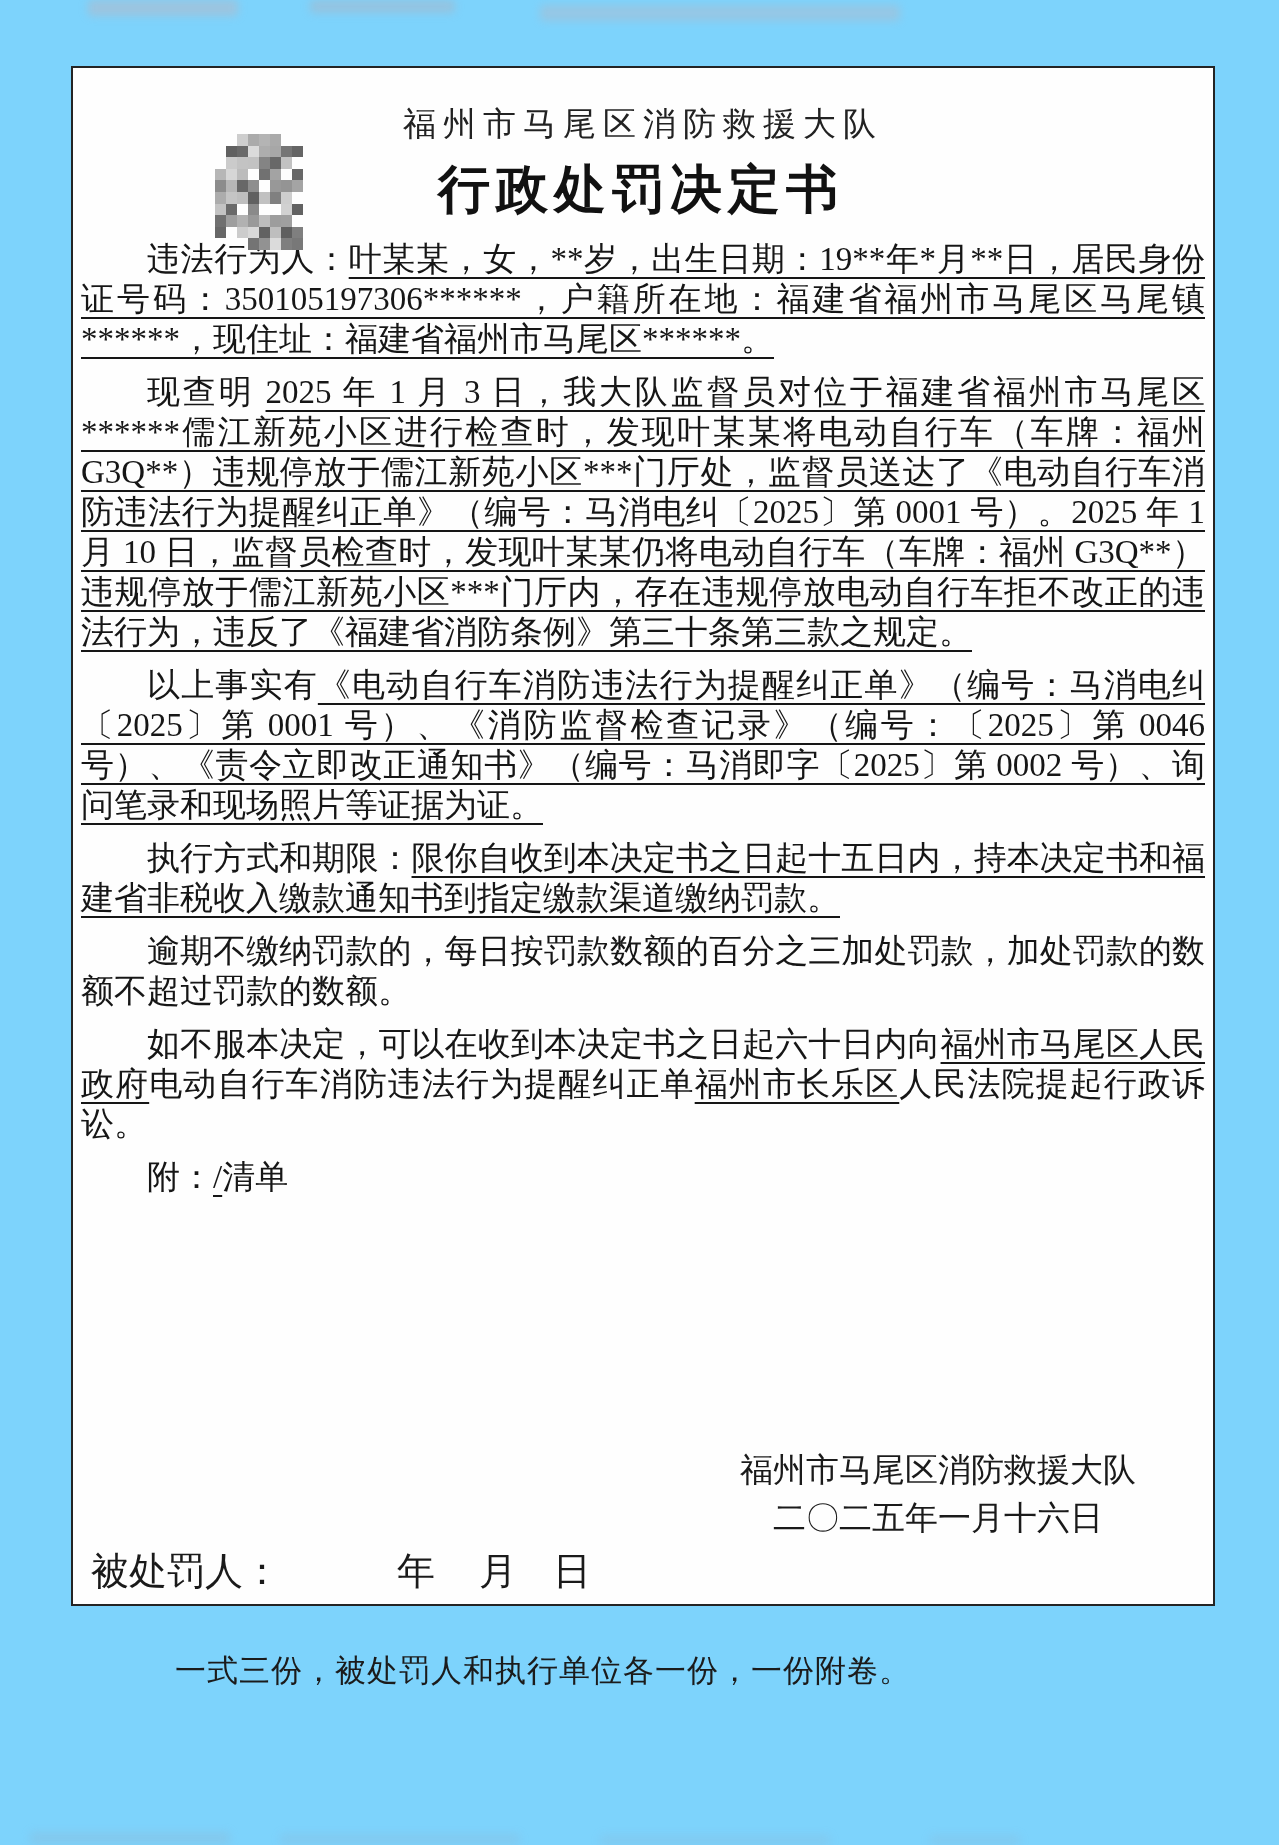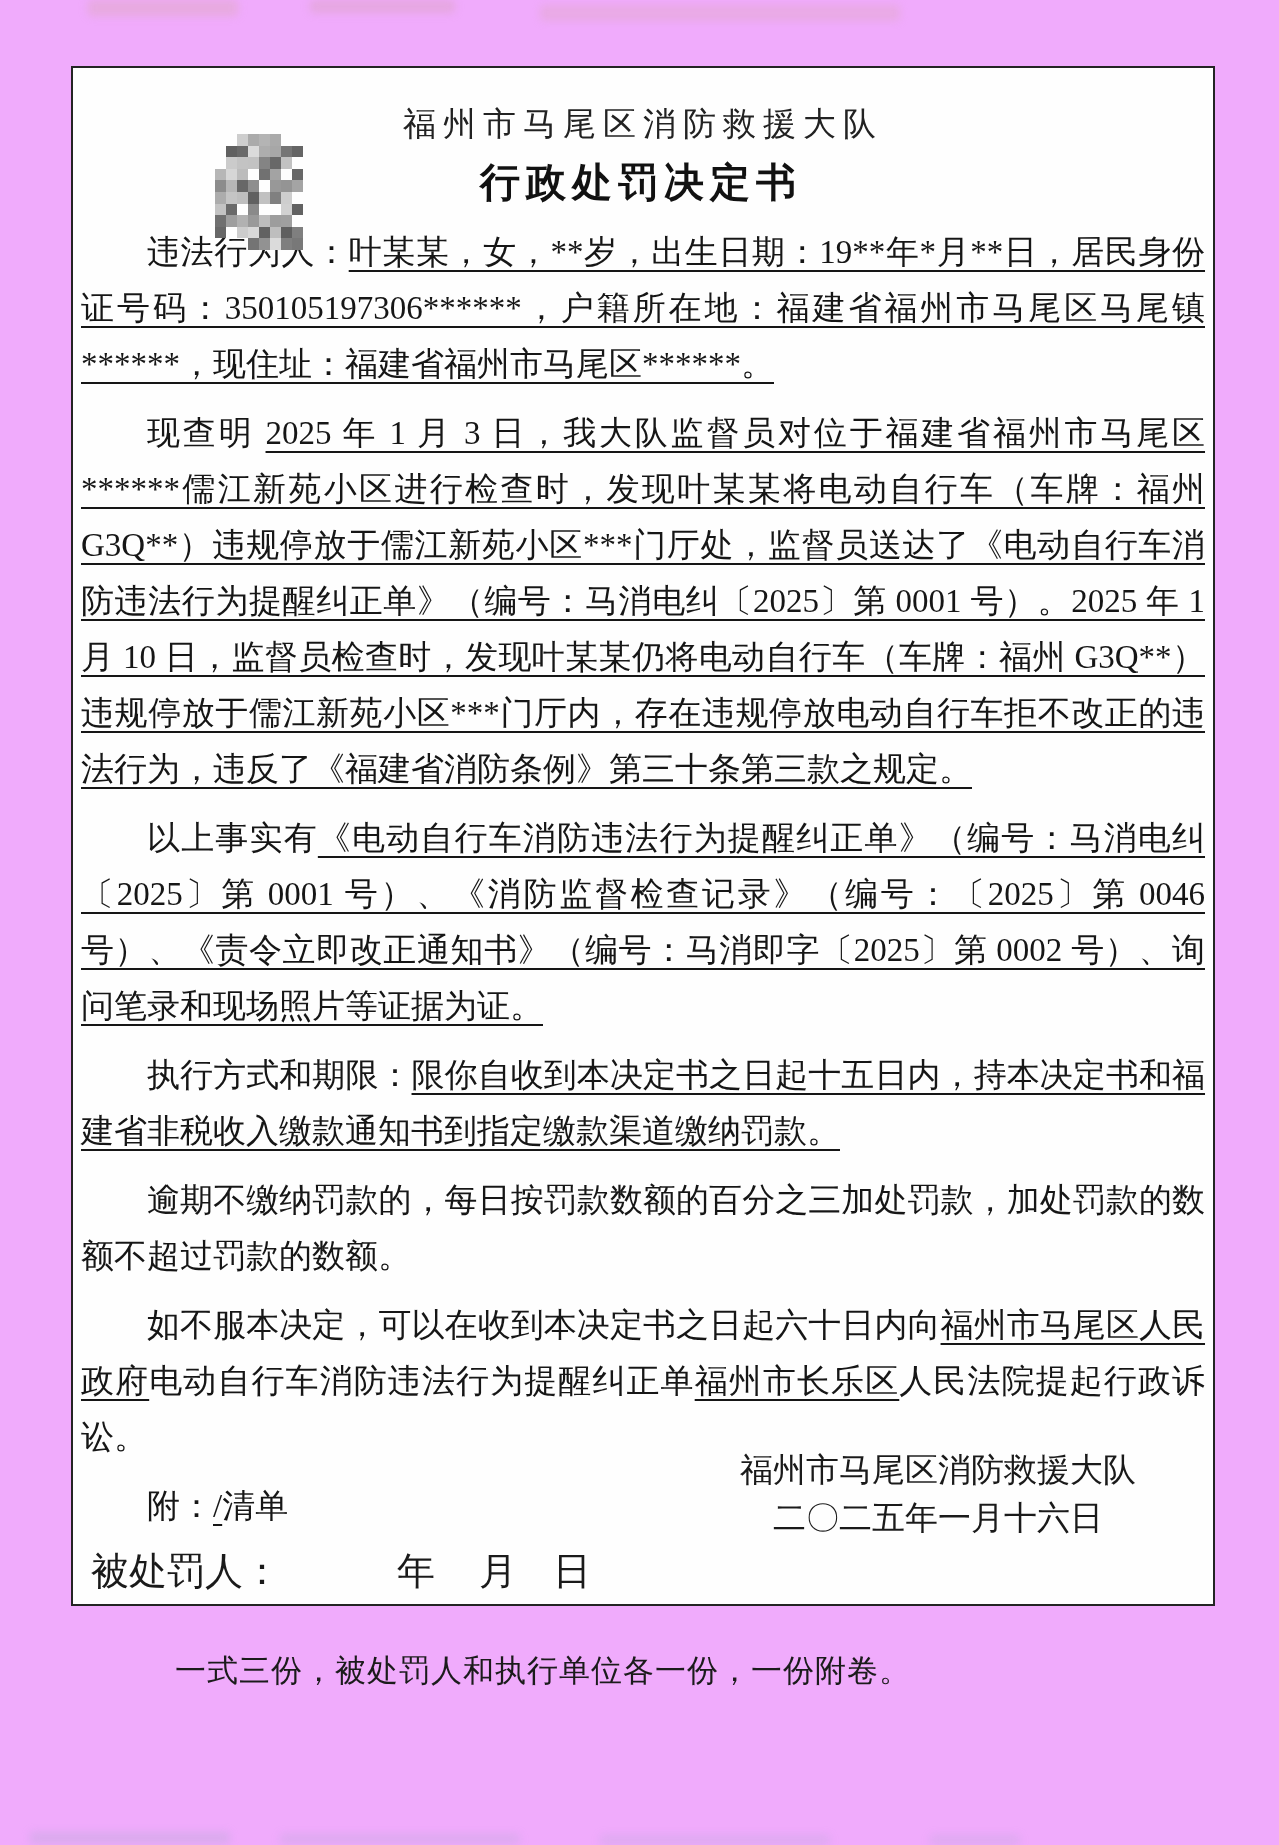--- a/index.html
+++ b/index.html
@@ -3,21 +3,21 @@
 <meta charset="utf-8">
 <style>
   html,body{margin:0;padding:0;}
   body{
     font-family:"Liberation Serif","DejaVu Serif",serif;
     background:#ffffff;
   }
   .page{
     position:relative;
     width:1279px;height:1845px;
-    background:#f0abfc;
+    background:#7dd3fc;
     overflow:hidden;
     color:#1b1b1b;
     text-decoration:underline;
   }
   
   .smudge{position:absolute;filter:blur(4px);border-radius:4px;}
   .smudge.top1{left:88px;top:0;width:150px;height:16px;background:rgba(216,170,170,0.35);}
   .smudge.top2{left:310px;top:0;width:145px;height:13px;background:rgba(205,160,160,0.30);}
   .smudge.top3{left:540px;top:5px;width:360px;height:16px;background:rgba(214,168,168,0.28);}
   .smudge.bot1{left:30px;top:1832px;width:200px;height:12px;background:rgba(150,170,195,0.25);}
@@ -47,36 +47,36 @@
   .org-header{
     margin:34px 0 0 0;
     text-align:center;
     font-size:33px;
     letter-spacing:7px;
     color:#222;
   }
   .doc-title{
     margin:8px 4px 0 0;
     text-align:center;
-    font-size:40px;
+    font-size:52px;
     font-weight:bold;
     letter-spacing:6px;
     color:#111;
   }
   .doc-number{
     margin:16px 44px 0 0;
     text-align:right;
     font-size:33px;
     color:#1d1d1d;
   }
 
   .body-text{
     margin:14px 8px 0 8px;
     font-size:33px;
-    line-height:56px;
+    line-height:40px;
     text-align:justify;
     color:#161616;
   }
   .body-text p{
     margin:0 0 13px 0;
     text-indent:2em;
   }
   .body-text .u{
     text-decoration:underline;
     text-decoration-thickness:2px;

